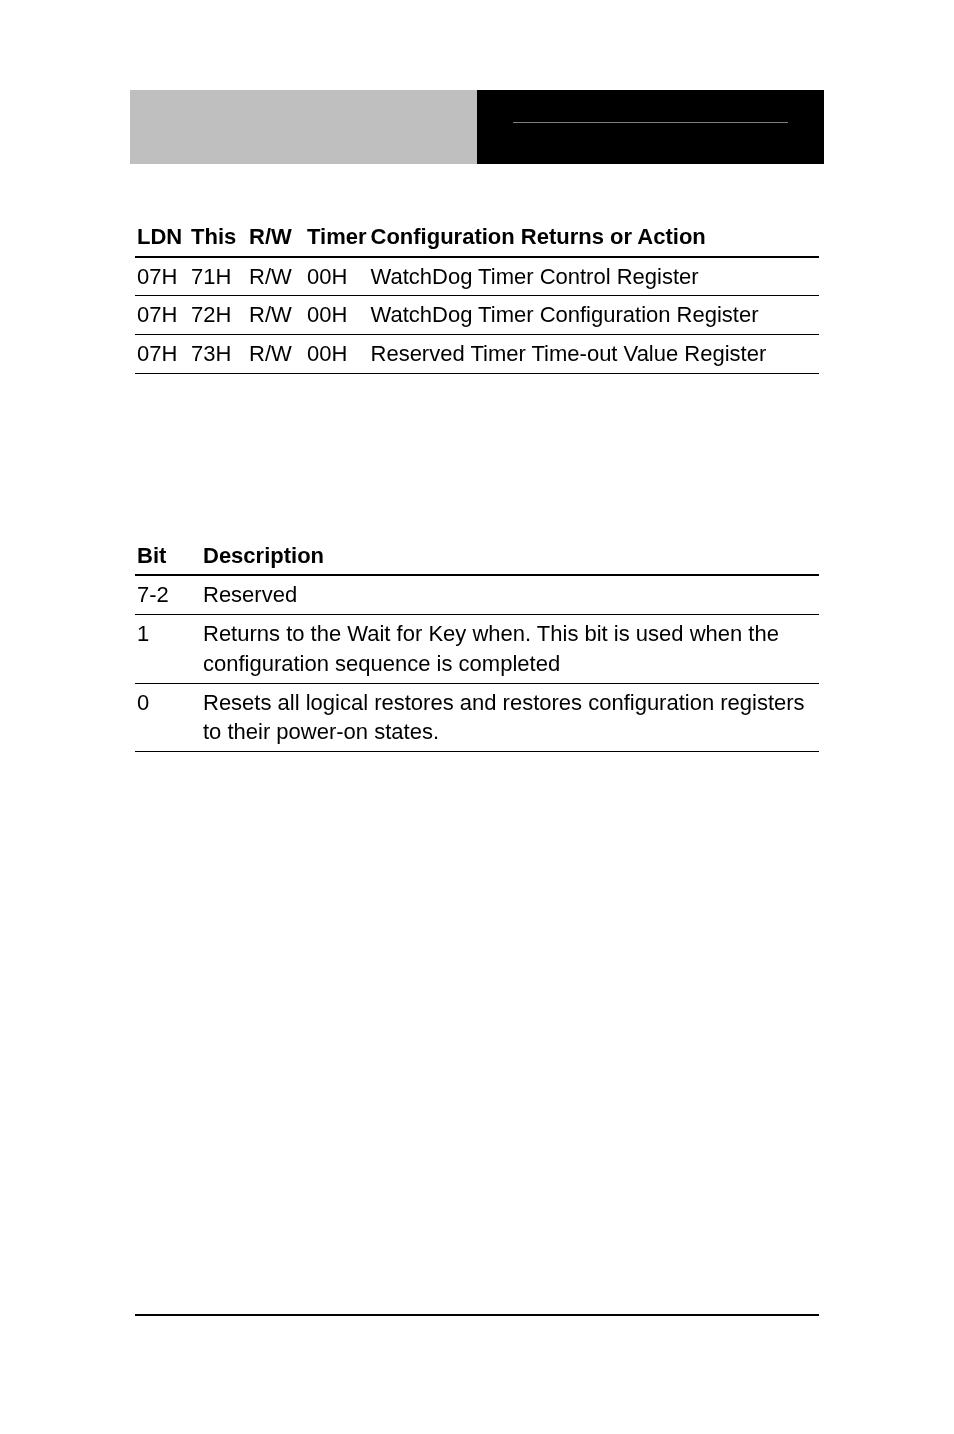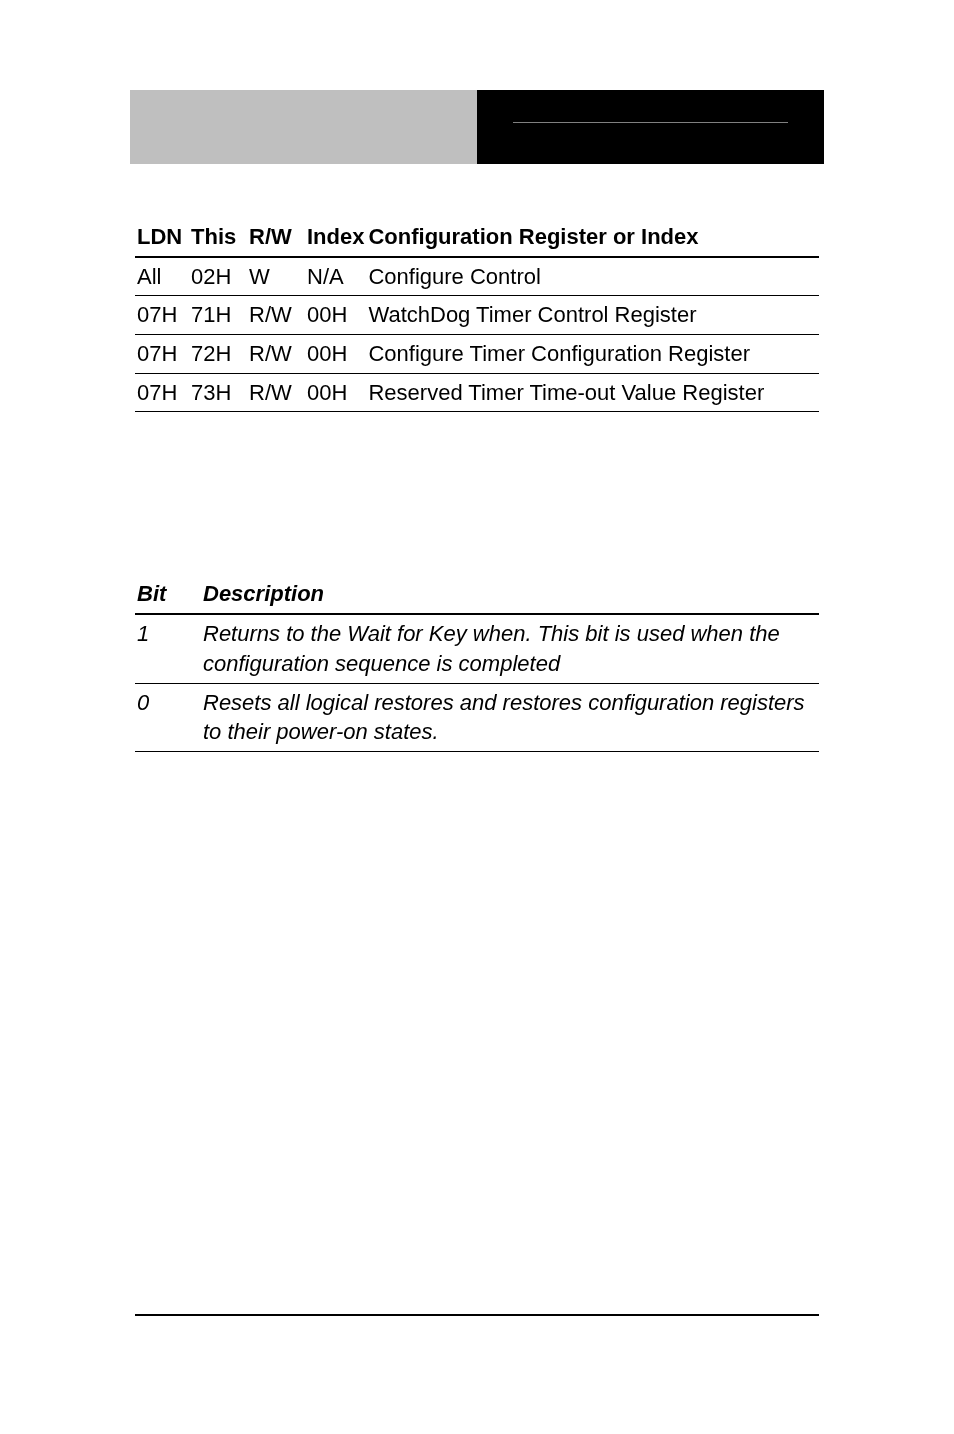--- a/index.html
+++ b/index.html
@@ -69,21 +69,21 @@
     border-bottom: 1.5px solid #000;
   }
   .tbl .hsep th {
     border-bottom: 2px solid #000;
   }
   .col-ldn   { width: 54px; }
   .col-index { width: 58px; }
   .col-rw    { width: 58px; }
   .col-reset { width: 58px; }
   .col-desc  { }
-  .table2 { margin-top: 165px; font-style: italic; }
+  .table2 { margin-top: 165px; }
   .t2-bit  { width: 66px; }
   .footer-line {
     position: absolute;
     left: 135px;
     width: 684px;
     bottom: 118px;
     border-top: 2px solid #000;
   }
 </style>
 </head>
@@ -104,43 +104,36 @@
           <col class="col-index">
           <col class="col-rw">
           <col class="col-reset">
           <col class="col-desc">
       </colgroup>
       <tbody>
           <tr class="hsep">
         <th>LDN</th>
         <th>This</th>
         <th>R/W</th>
-        <th>Index</th>
-        <th>Configuration Register or Index</th>
-      </tr>
-      <tr class="sep">
-        <td>All</td>
-        <td>02H</td>
-        <td>W</td>
-        <td>N/A</td>
-        <td>Configure Control</td>
+        <th>Timer</th>
+        <th>Configuration Returns or Action</th>
       </tr>
       <tr class="sep">
         <td>07H</td>
         <td>71H</td>
         <td>R/W</td>
         <td>00H</td>
         <td>WatchDog Timer Control Register</td>
       </tr>
       <tr class="sep">
         <td>07H</td>
         <td>72H</td>
         <td>R/W</td>
         <td>00H</td>
-        <td>Configure Timer Configuration Register</td>
+        <td>WatchDog Timer Configuration Register</td>
       </tr>
       <tr class="sep">
         <td>07H</td>
         <td>73H</td>
         <td>R/W</td>
         <td>00H</td>
         <td>Reserved Timer Time-out Value Register</td>
       </tr>
     </tbody>
       </table>
@@ -149,20 +142,24 @@
       <colgroup>
         <col class="t2-bit">
           <col>
       </colgroup>
       <tbody>
           <tr class="hsep">
         <th>Bit</th>
         <th>Description</th>
       </tr>
       <tr class="sep">
+        <td>7-2</td>
+        <td>Reserved</td>
+      </tr>
+      <tr class="sep">
         <td>1</td>
         <td>Returns to the Wait for Key when. This bit is used when the configuration sequence is completed</td>
       </tr>
       <tr class="sep">
         <td>0</td>
         <td>Resets all logical restores and restores configuration registers to their power-on states.</td>
       </tr>
     </tbody>
       </table>
 

